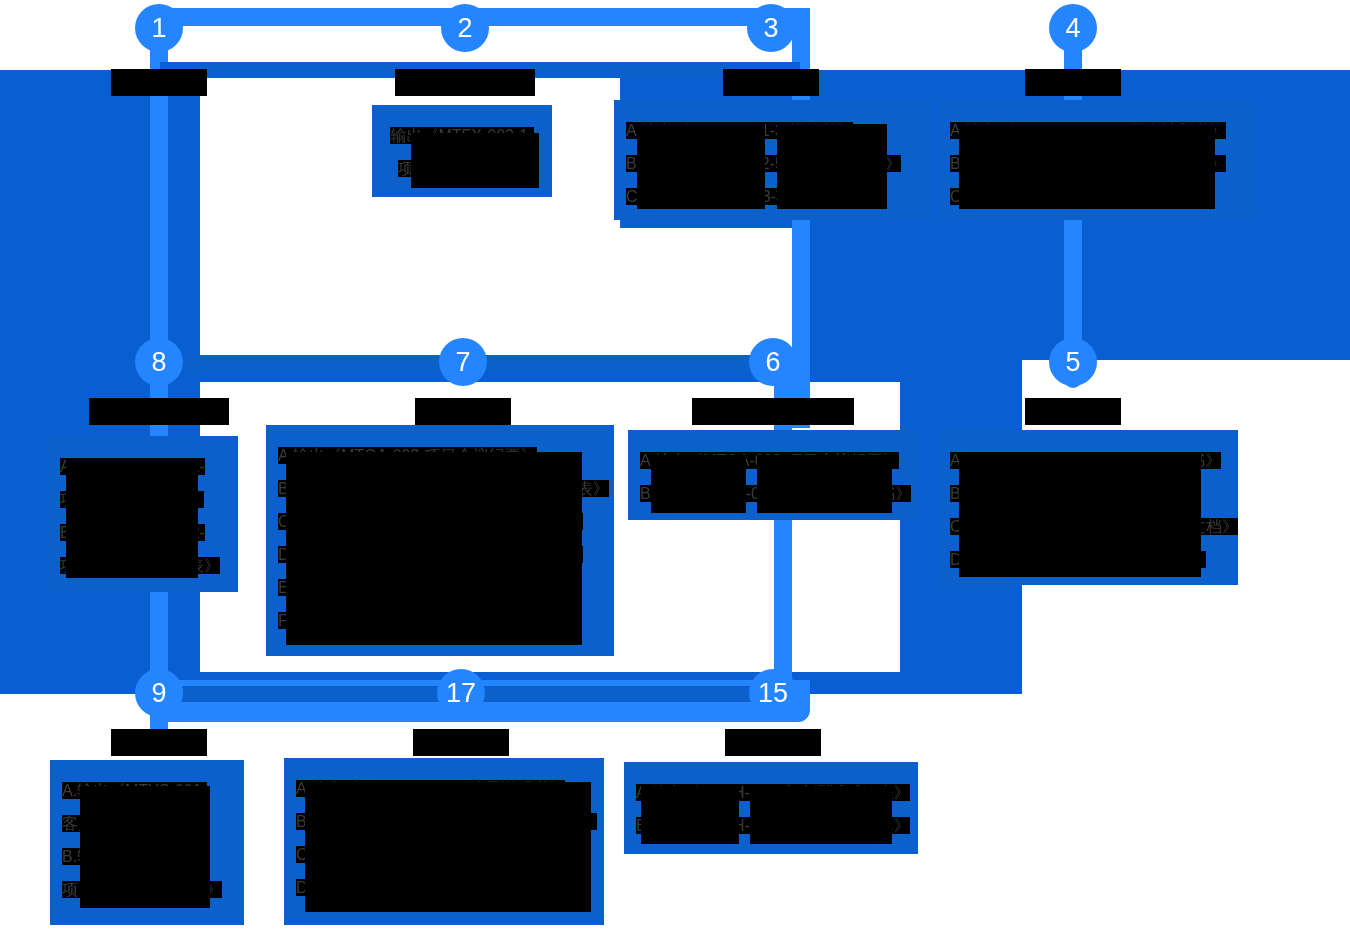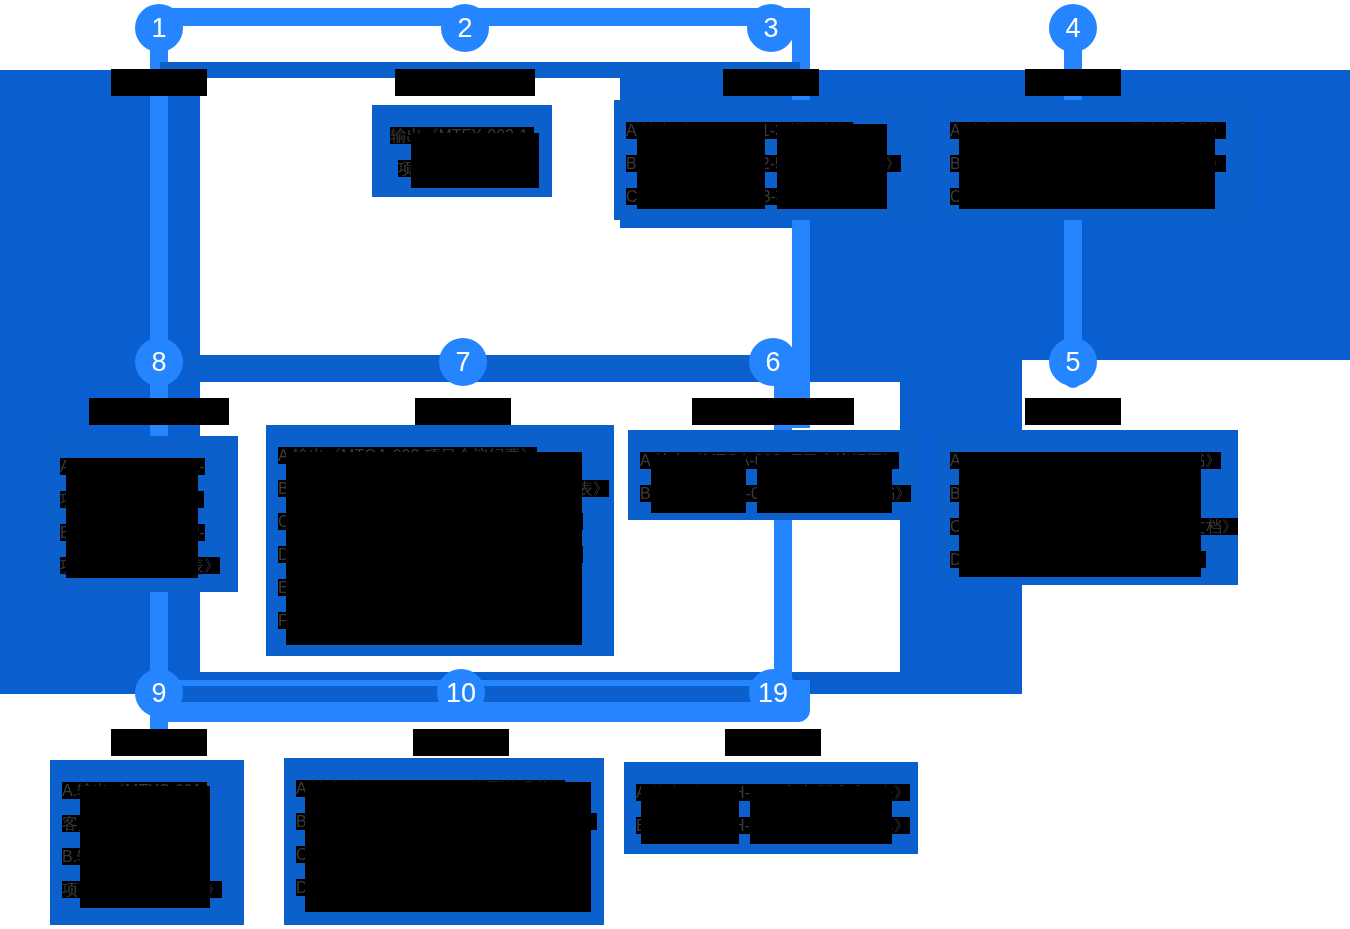--- a/index.html
+++ b/index.html
@@ -80,22 +80,22 @@
   <div class="bubble" style="left:441px;top:4px;">2</div>
   <div class="bubble" style="left:747px;top:4px;">3</div>
   <div class="bubble" style="left:1049px;top:4px;">4</div>
 
   <div class="bubble" style="left:1049px;top:338px;">5</div>
   <div class="bubble" style="left:749px;top:338px;">6</div>
   <div class="bubble" style="left:439px;top:338px;">7</div>
   <div class="bubble" style="left:135px;top:338px;">8</div>
 
   <div class="bubble" style="left:135px;top:669px;">9</div>
-  <div class="bubble" style="left:437px;top:669px;">10</div>
-  <div class="bubble" style="left:749px;top:669px;">19</div>
+  <div class="bubble" style="left:437px;top:669px;">17</div>
+  <div class="bubble" style="left:749px;top:669px;">15</div>
 
   <div class="title" style="left:159px;top:68px;">
     <span class="redact">需求接入</span></div>
   <div class="title" style="left:465px;top:68px;">
     <span class="redact">需求评估分析</span></div>
   <div class="title" style="left:771px;top:68px;">
     <span class="redact">商务洽谈</span></div>
   <div class="title" style="left:1073px;top:68px;">
     <span class="redact">项目启动</span></div>
 

